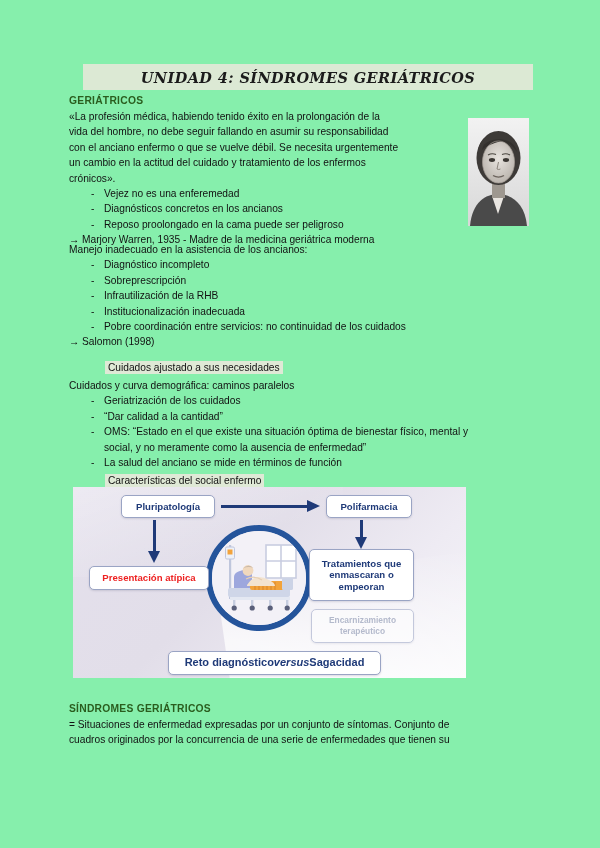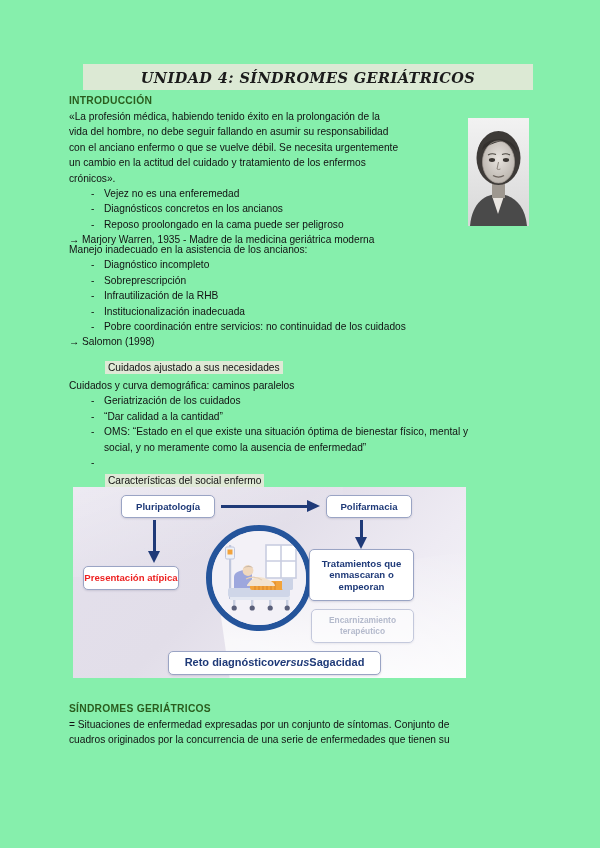--- a/index.html
+++ b/index.html
@@ -151,21 +151,21 @@
     text-align: center;
     color: #1f3a78;
     font-weight: bold;
     font-size: 9.6px;
     line-height: 11.5px;
     box-sizing: border-box;
   }
 
   #box-pluripatologia { left: 48px;  top: 8px;   width: 94px;  height: 23px; }
   #box-polifarmacia   { left: 253px; top: 8px;   width: 86px;  height: 23px; }
-  #box-presentacion   { left: 10px;  top: 79px;  width: 96px; height: 24px; color: #ee2222; }
+  #box-presentacion   { left: 16px;  top: 79px;  width: 120px; height: 24px; color: #ee2222; }
   #box-tratamientos   { left: 236px; top: 62px;  width: 105px; height: 52px; padding: 2px 4px; }
   #box-encarnizamiento{ left: 238px; top: 122px; width: 103px; height: 34px; color: #7e8aa8; font-size: 8.4px; opacity: 0.55; }
   #box-reto           { left: 95px;  top: 164px; width: 213px; height: 24px; font-size: 11px; }
   #box-reto .versus { font-style: italic; }
 
   
   .arrow {
     position: absolute;
     background: #1f3a78;
   }
@@ -241,21 +241,21 @@
 
       <path d="M30.5 44 L29 51 q1.8 1.1 3.4 0" stroke="#8d867e" stroke-width="1" fill="none"></path>
 
       <path d="M25 57.5 q5.5 3.2 11 0" stroke="#6a625b" stroke-width="1.4" fill="none"></path>
 
       <ellipse cx="30.5" cy="44" rx="16" ry="21" fill="none" stroke="#a59e96" stroke-width="0.7"></ellipse>
     </svg>
   </div>
 
   <div class="col" style="top:94px;">
-    <div class="h2">INTRODUCCIÓN</div>
+    <div class="h2">GERIÁTRICOS</div>
     <p class="p" style="width:330px;">«La profesión médica, habiendo tenido éxito en la prolongación de la vida del hombre, no debe seguir fallando en asumir su responsabilidad con el anciano enfermo o que se vuelve débil. Se necesita urgentemente un cambio en la actitud del cuidado y tratamiento de los enfermos crónicos».</p>
     <ul class="bullets">
       <li><span class="dash">-</span><span>Vejez no es una enferemedad</span></li>
       <li><span class="dash">-</span><span>Diagnósticos concretos en los ancianos</span></li>
       <li><span class="dash">-</span><span>Reposo proolongado en la cama puede ser peligroso</span></li>
     </ul>
     <div class="arrow-line">→ Marjory Warren, 1935 - Madre de la medicina geriátrica moderna</div>
   </div>
 
   <div class="col" style="top:242px;">
@@ -272,21 +272,21 @@
 
   <div class="col" style="top:357px;">
     <div style="padding-left:36px;">
       <span class="hl">Cuidados ajustado a sus necesidades</span>
     </div>
     <div class="p" style="margin-top:3px;">Cuidados y curva demográfica: caminos paralelos</div>
     <ul class="bullets">
       <li><span class="dash">-</span><span>Geriatrización de los cuidados</span></li>
       <li><span class="dash">-</span><span>“Dar calidad a la cantidad”</span></li>
       <li style="width:395px;"><span class="dash">-</span><span>OMS: “Estado en el que existe una situación óptima de bienestar físico, mental y social, y no meramente como la ausencia de enfermedad”</span></li>
-      <li><span class="dash">-</span></li>
+      <li><span class="dash">-</span><span>La salud del anciano se mide en términos de función</span></li>
     </ul>
   </div>
 
   <div class="col" style="top:470px;">
     <div style="padding-left:36px;">
       <span class="hl">Características del social enfermo</span>
     </div>
   </div>
 
   <div class="diagram">

